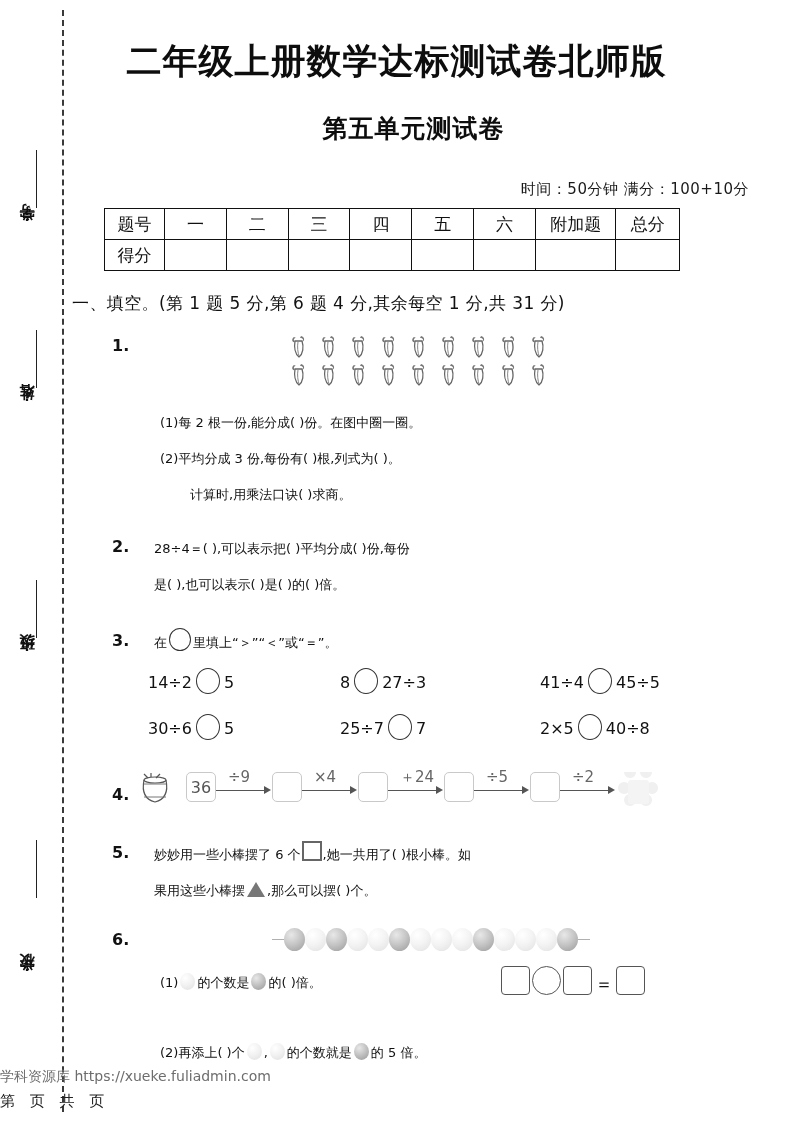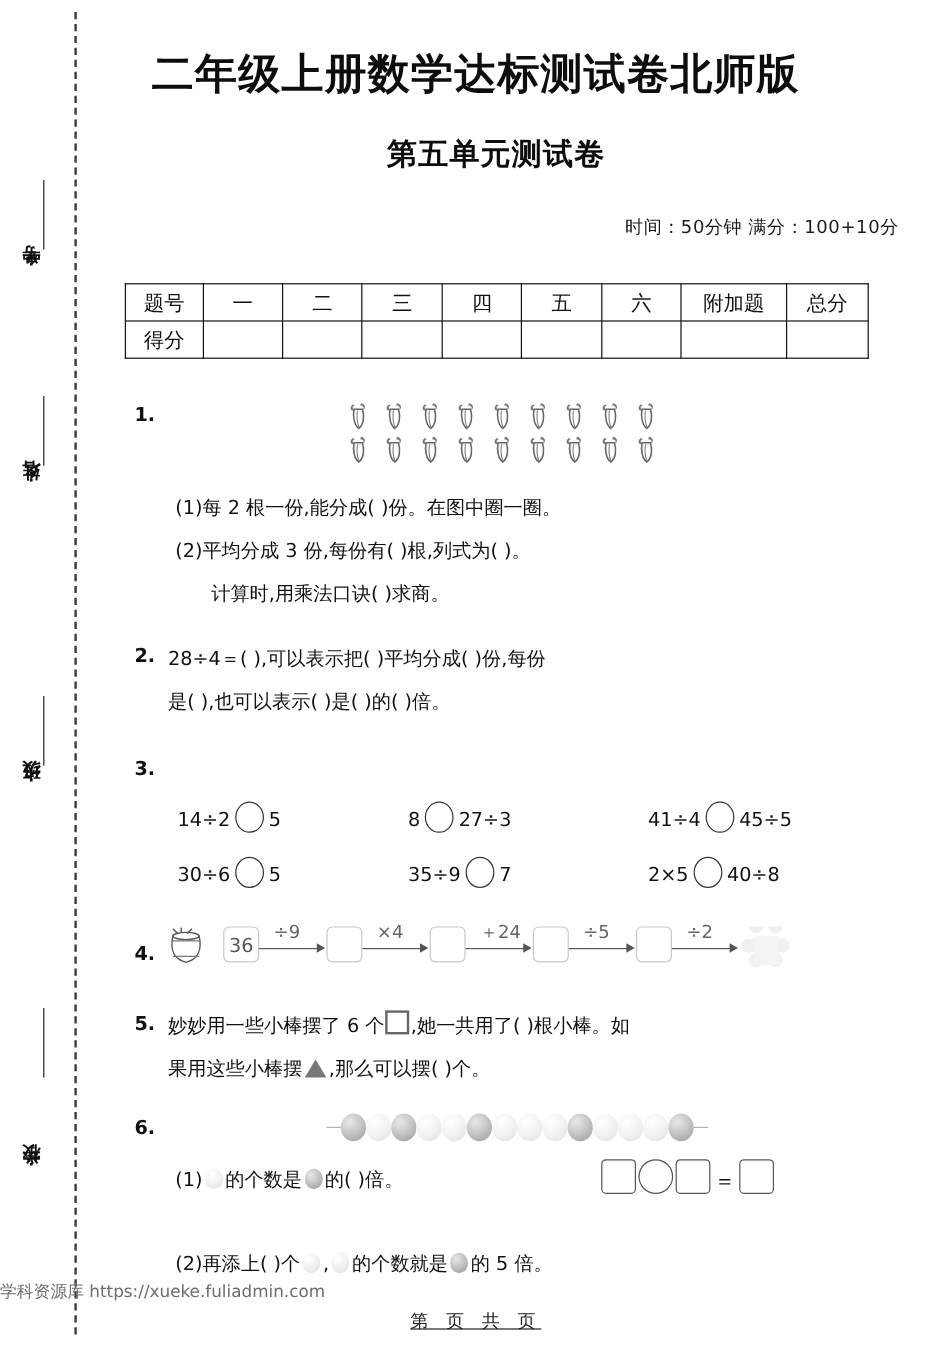--- a/index.html
+++ b/index.html
@@ -54,23 +54,22 @@
     font-family:"DejaVu Sans", sans-serif;
     font-size:15px;
     color:#1a1a1a;
     letter-spacing:0.5px;
   }
 
   
   .score-table{
     position:absolute;left:104px;top:208px;
     border-collapse:collapse;
-    width:620px;
-    font-family:"DejaVu Sans", sans-serif;
-    margin-top:28px;
+    width:576px;
+    font-family:"DejaVu Sans", sans-serif;
   }
   .score-table td{
     border:1px solid #111;
     height:28px;
     text-align:center;
     vertical-align:middle;
     font-size:17px;
     color:#111;
   }
   .score-table td.lbl{width:64px;font-weight:500;}
@@ -88,21 +87,21 @@
     white-space:nowrap;
   }
 
   .q{position:absolute;font-size:17px;line-height:30px;color:#111;}
   .qnum{
     position:absolute;
     font-family:"DejaVu Sans", sans-serif;
     font-weight:700;
     font-size:16px;
   }
-  .cn{font-family:"DejaVu Sans", sans-serif;font-size:16px;}
+  .cn{font-family:"DejaVu Sans", sans-serif;font-size:13px;margin-left:14px;}
 
   
   .stick-row{position:absolute;display:flex;gap:8px;}
   .stick{
     width:22px;height:26px;position:relative;display:inline-block;
   }
   .stick svg{display:block;}
 
   
   .opcircle{
@@ -179,24 +178,23 @@
   }
   .eq-eq{display:inline-block;font-size:18px;vertical-align:-2px;margin:0 2px;
     font-family:"DejaVu Sans", sans-serif;}
 
   
   .footer-src{
     position:absolute;left:0;right:0;top:1068px;text-align:left;
     font-family:"DejaVu Sans", sans-serif;font-size:14px;color:#6d6d6d;
   }
   .footer-pg{
-    position:absolute;left:0;right:0;top:1092px;text-align:center;
+    position:absolute;left:0;right:0;top:1092px;text-align:left;
     font-family:"DejaVu Sans", sans-serif;font-size:15px;color:#222;
     letter-spacing:5px;
-    text-decoration:underline;
   }
 </style>
 </head>
 <body>
 
 <div class="page">
 
   <div class="left-rail">
     <div class="dash-line"></div>
 
@@ -253,20 +251,21 @@
       <td></td>
       <td></td>
       <td></td>
       <td></td>
       <td></td>
       <td></td>
     </tr>
   </tbody>
     </table>
 
+  <div class="section-head">一、填空。(第 1 题 5 分,第 6 题 4 分,其余每空 1 分,共 31 分)</div>
 
   <div class="qnum" style="left:112px;top:336px;">1.</div>
 
   <div class="stick-row" style="left:288px;top:334px;">
     <span class="stick">
         <svg width="22" height="26" viewBox="0 0 22 26">
           <path d="M6 3 C3 5 4 9 7 8 C5 6 6 4 8 4 Z" fill="#777"></path>
           <path d="M13 2 C17 3 17 7 14 8 C16 6 15 4 12 4 Z" fill="#777"></path>
           <path d="M7 7 C6 13 7 20 11 23 C15 20 16 13 14 7 Z" fill="none" stroke="#666" stroke-width="1.3"></path>
           <path d="M10 8 C9 13 10 19 11 22" stroke="#888" stroke-width="1" fill="none"></path>
@@ -415,36 +414,39 @@
 
   <div class="q cn" style="left:146px;top:408px;">(1)每 2 根一份,能分成(          )份。在图中圈一圈。</div>
   <div class="q cn" style="left:146px;top:444px;">(2)平均分成 3 份,每份有(          )根,列式为(                              )。</div>
   <div class="q cn" style="left:176px;top:480px;">计算时,用乘法口诀(                        )求商。</div>
 
   <div class="qnum" style="left:112px;top:537px;">2.</div>
   <div class="q cn" style="left:140px;top:534px;">28÷4＝(            ),可以表示把(             )平均分成(            )份,每份</div>
   <div class="q cn" style="left:140px;top:570px;">是(          ),也可以表示(            )是(           )的(            )倍。</div>
 
   <div class="qnum" style="left:112px;top:631px;">3.</div>
+  <div class="q cn" style="left:140px;top:628px;">
+    <span>在</span><span class="opcircle-sm"></span><span>里填上“＞”“＜”或“＝”。</span>
+  </div>
 
   <div class="q" style="left:148px;top:668px;font-family:'DejaVu Sans',sans-serif;font-size:16px;">
     <span>14÷2</span><span class="opcircle"></span><span>5</span>
   </div>
   <div class="q" style="left:340px;top:668px;font-family:'DejaVu Sans',sans-serif;font-size:16px;">
     <span>8</span><span class="opcircle"></span><span>27÷3</span>
   </div>
   <div class="q" style="left:540px;top:668px;font-family:'DejaVu Sans',sans-serif;font-size:16px;">
     <span>41÷4</span><span class="opcircle"></span><span>45÷5</span>
   </div>
 
   <div class="q" style="left:148px;top:714px;font-family:'DejaVu Sans',sans-serif;font-size:16px;">
     <span>30÷6</span><span class="opcircle"></span><span>5</span>
   </div>
   <div class="q" style="left:340px;top:714px;font-family:'DejaVu Sans',sans-serif;font-size:16px;">
-    <span>35÷9</span><span class="opcircle"></span><span>7</span>
+    <span>25÷7</span><span class="opcircle"></span><span>7</span>
   </div>
   <div class="q" style="left:540px;top:714px;font-family:'DejaVu Sans',sans-serif;font-size:16px;">
     <span>2×5</span><span class="opcircle"></span><span>40÷8</span>
   </div>
 
   <div class="qnum" style="left:112px;top:785px;">4.</div>
   <div class="flow" style="left:138px;top:772px;">
     <span class="jar">
       <svg width="46" height="34" viewBox="0 0 46 34">
         <path d="M10 6 L6 2 M18 6 L22 2 M13 5 L13 1" stroke="#555" stroke-width="1.2" fill="none"></path>

